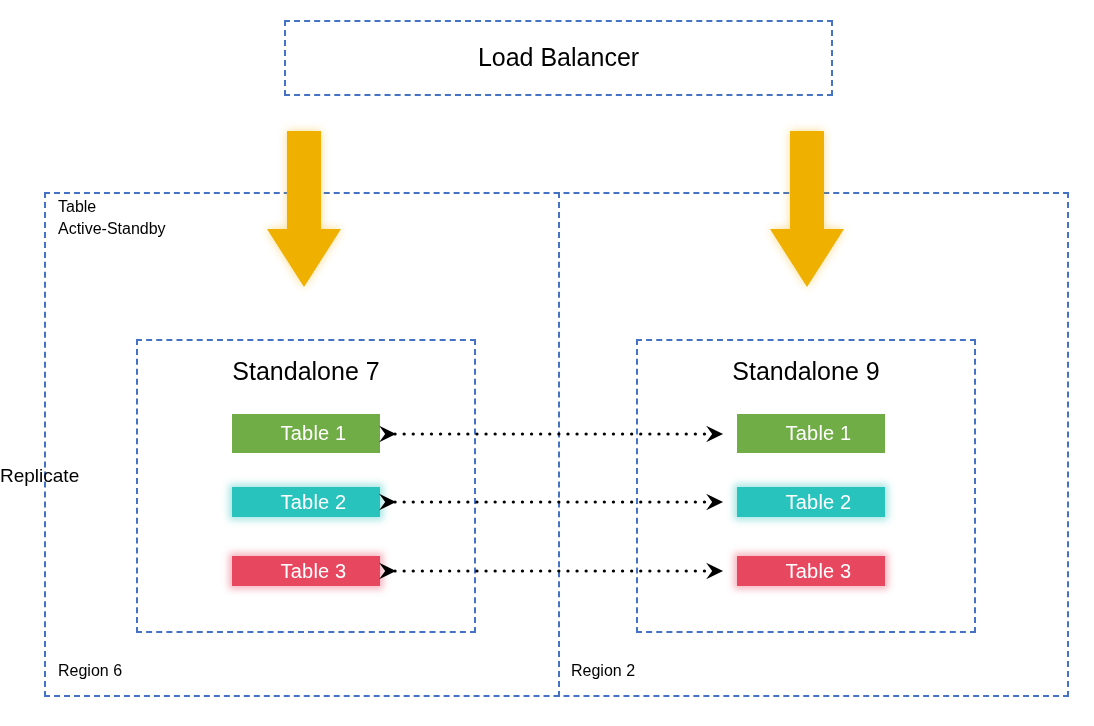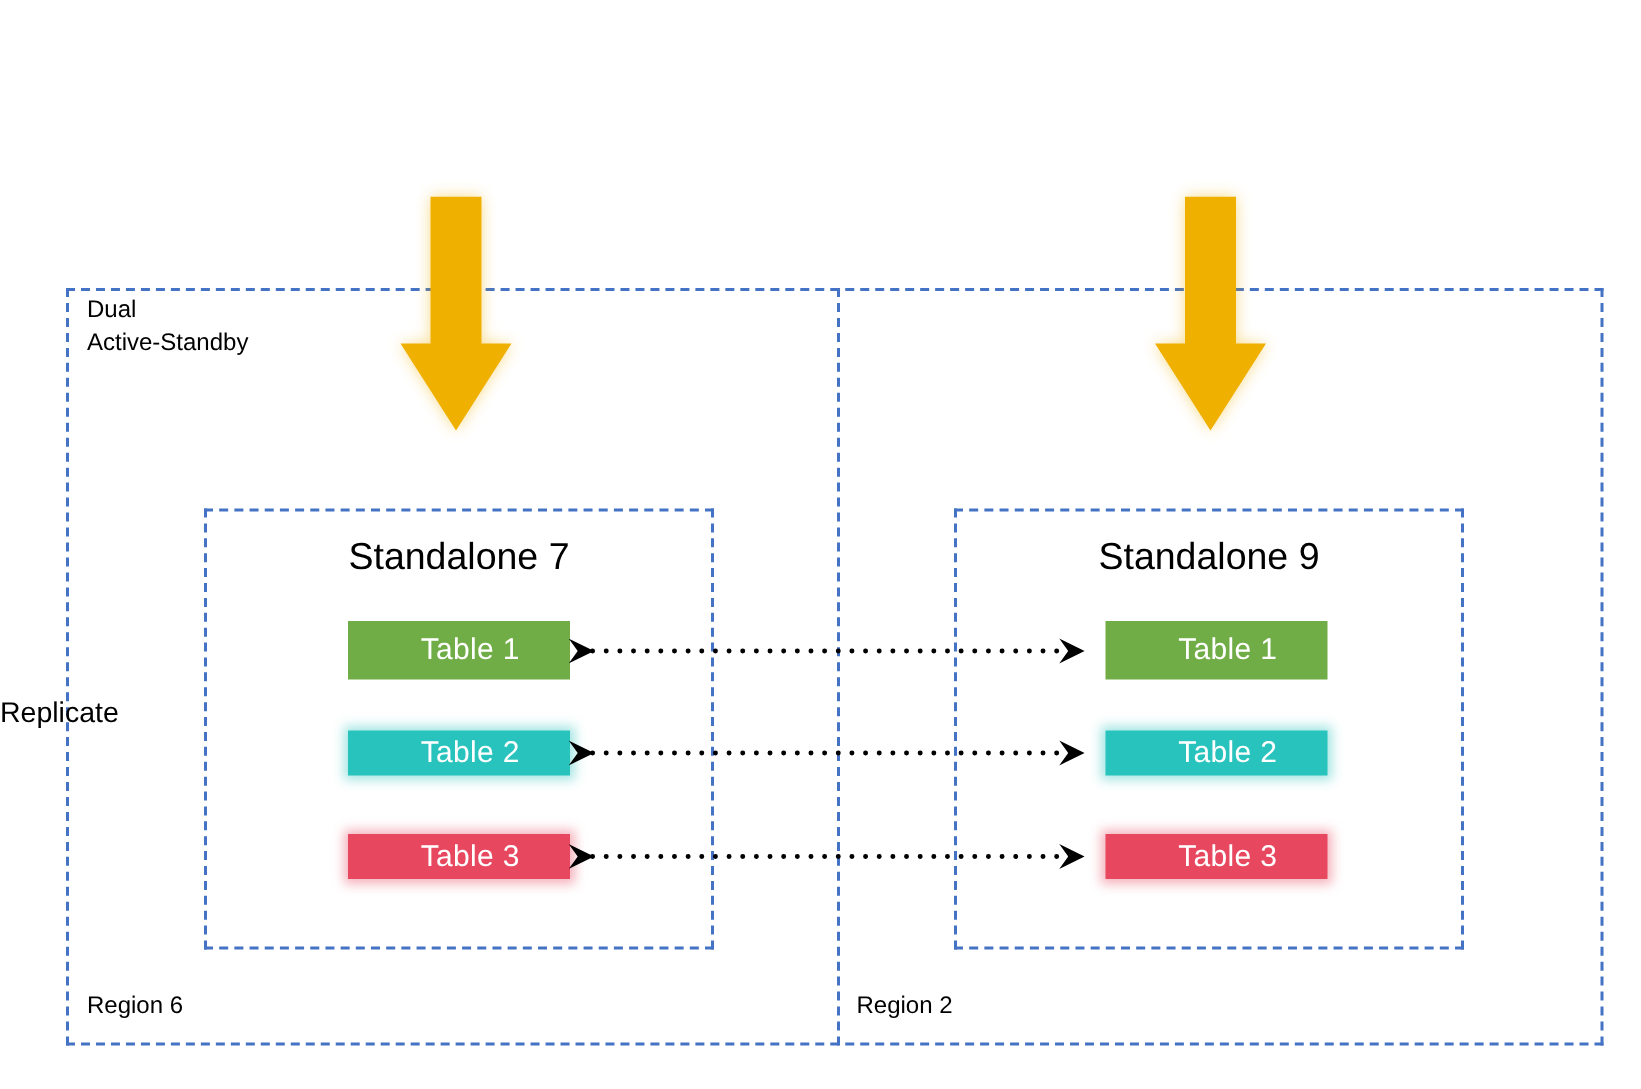--- a/index.html
+++ b/index.html
@@ -168,23 +168,26 @@
     filter: drop-shadow(0 0 5px rgba(240,176,0,0.45));
   }
   #ingress-arrow-1 { left: 265px; top: 131px; }
   #ingress-arrow-2 { left: 768px; top: 131px; }
 </style>
 </head>
 <body>
 
 <div id="canvas">
 
+  <div class="dashed-box" id="load-balancer">
+    <div class="box-label">Load Balancer</div>
+  </div>
 
   <div class="dashed-box" id="dual-region"></div>
-  <div id="dual-label">Dual
+  <div id="dual-label">Table
 Active-Standby</div>
 
   <div id="region-divider"></div>
 
   <div id="region1-label">Region 6</div>
   <div id="region2-label">Region 2</div>
 
   <div class="dashed-box standalone" id="standalone-1">
     <div class="box-label">Standalone 7</div>
   </div>

